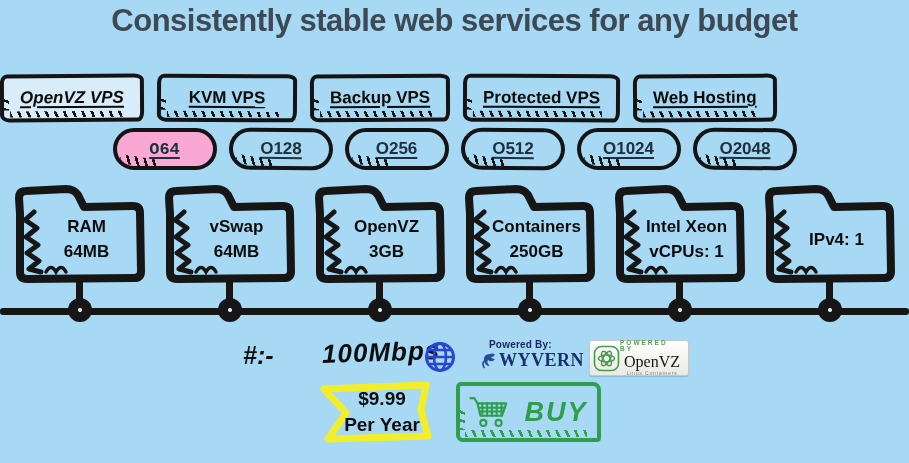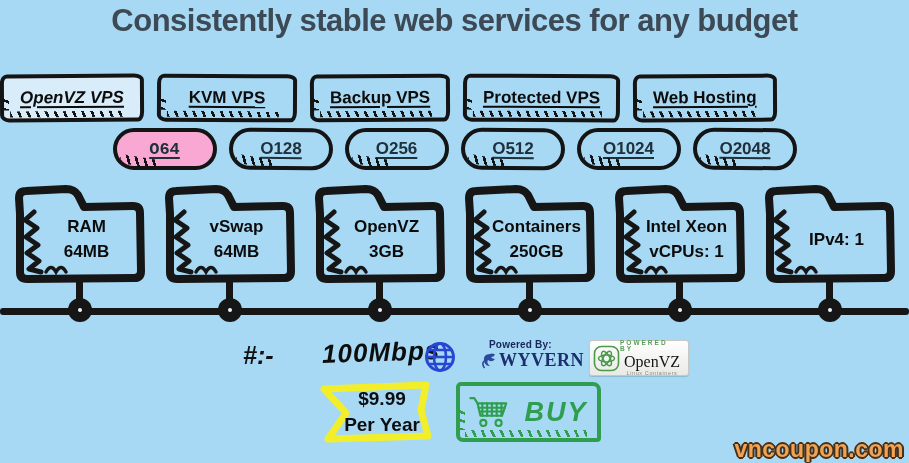--- a/index.html
+++ b/index.html
@@ -334,15 +334,14 @@
         <path d="M14 9 V22 M19 9 V22 M24 9 V22 M29 9 V22 M34 9 V22"></path>
         <path d="M10 13.5 H37.5 M11 17.5 H36"></path>
         <path d="M9 9 L5.5 3.5 H1.5"></path>
         <circle cx="15" cy="29.5" r="3.2"></circle>
         <circle cx="31" cy="29.5" r="3.2"></circle>
       </g>
     </svg>
     <span class="buy-label">BUY</span>
   </div>
 
-  <div class="watermark">vncoupon.com</div>
 
 </div>
 
 </body></html>

